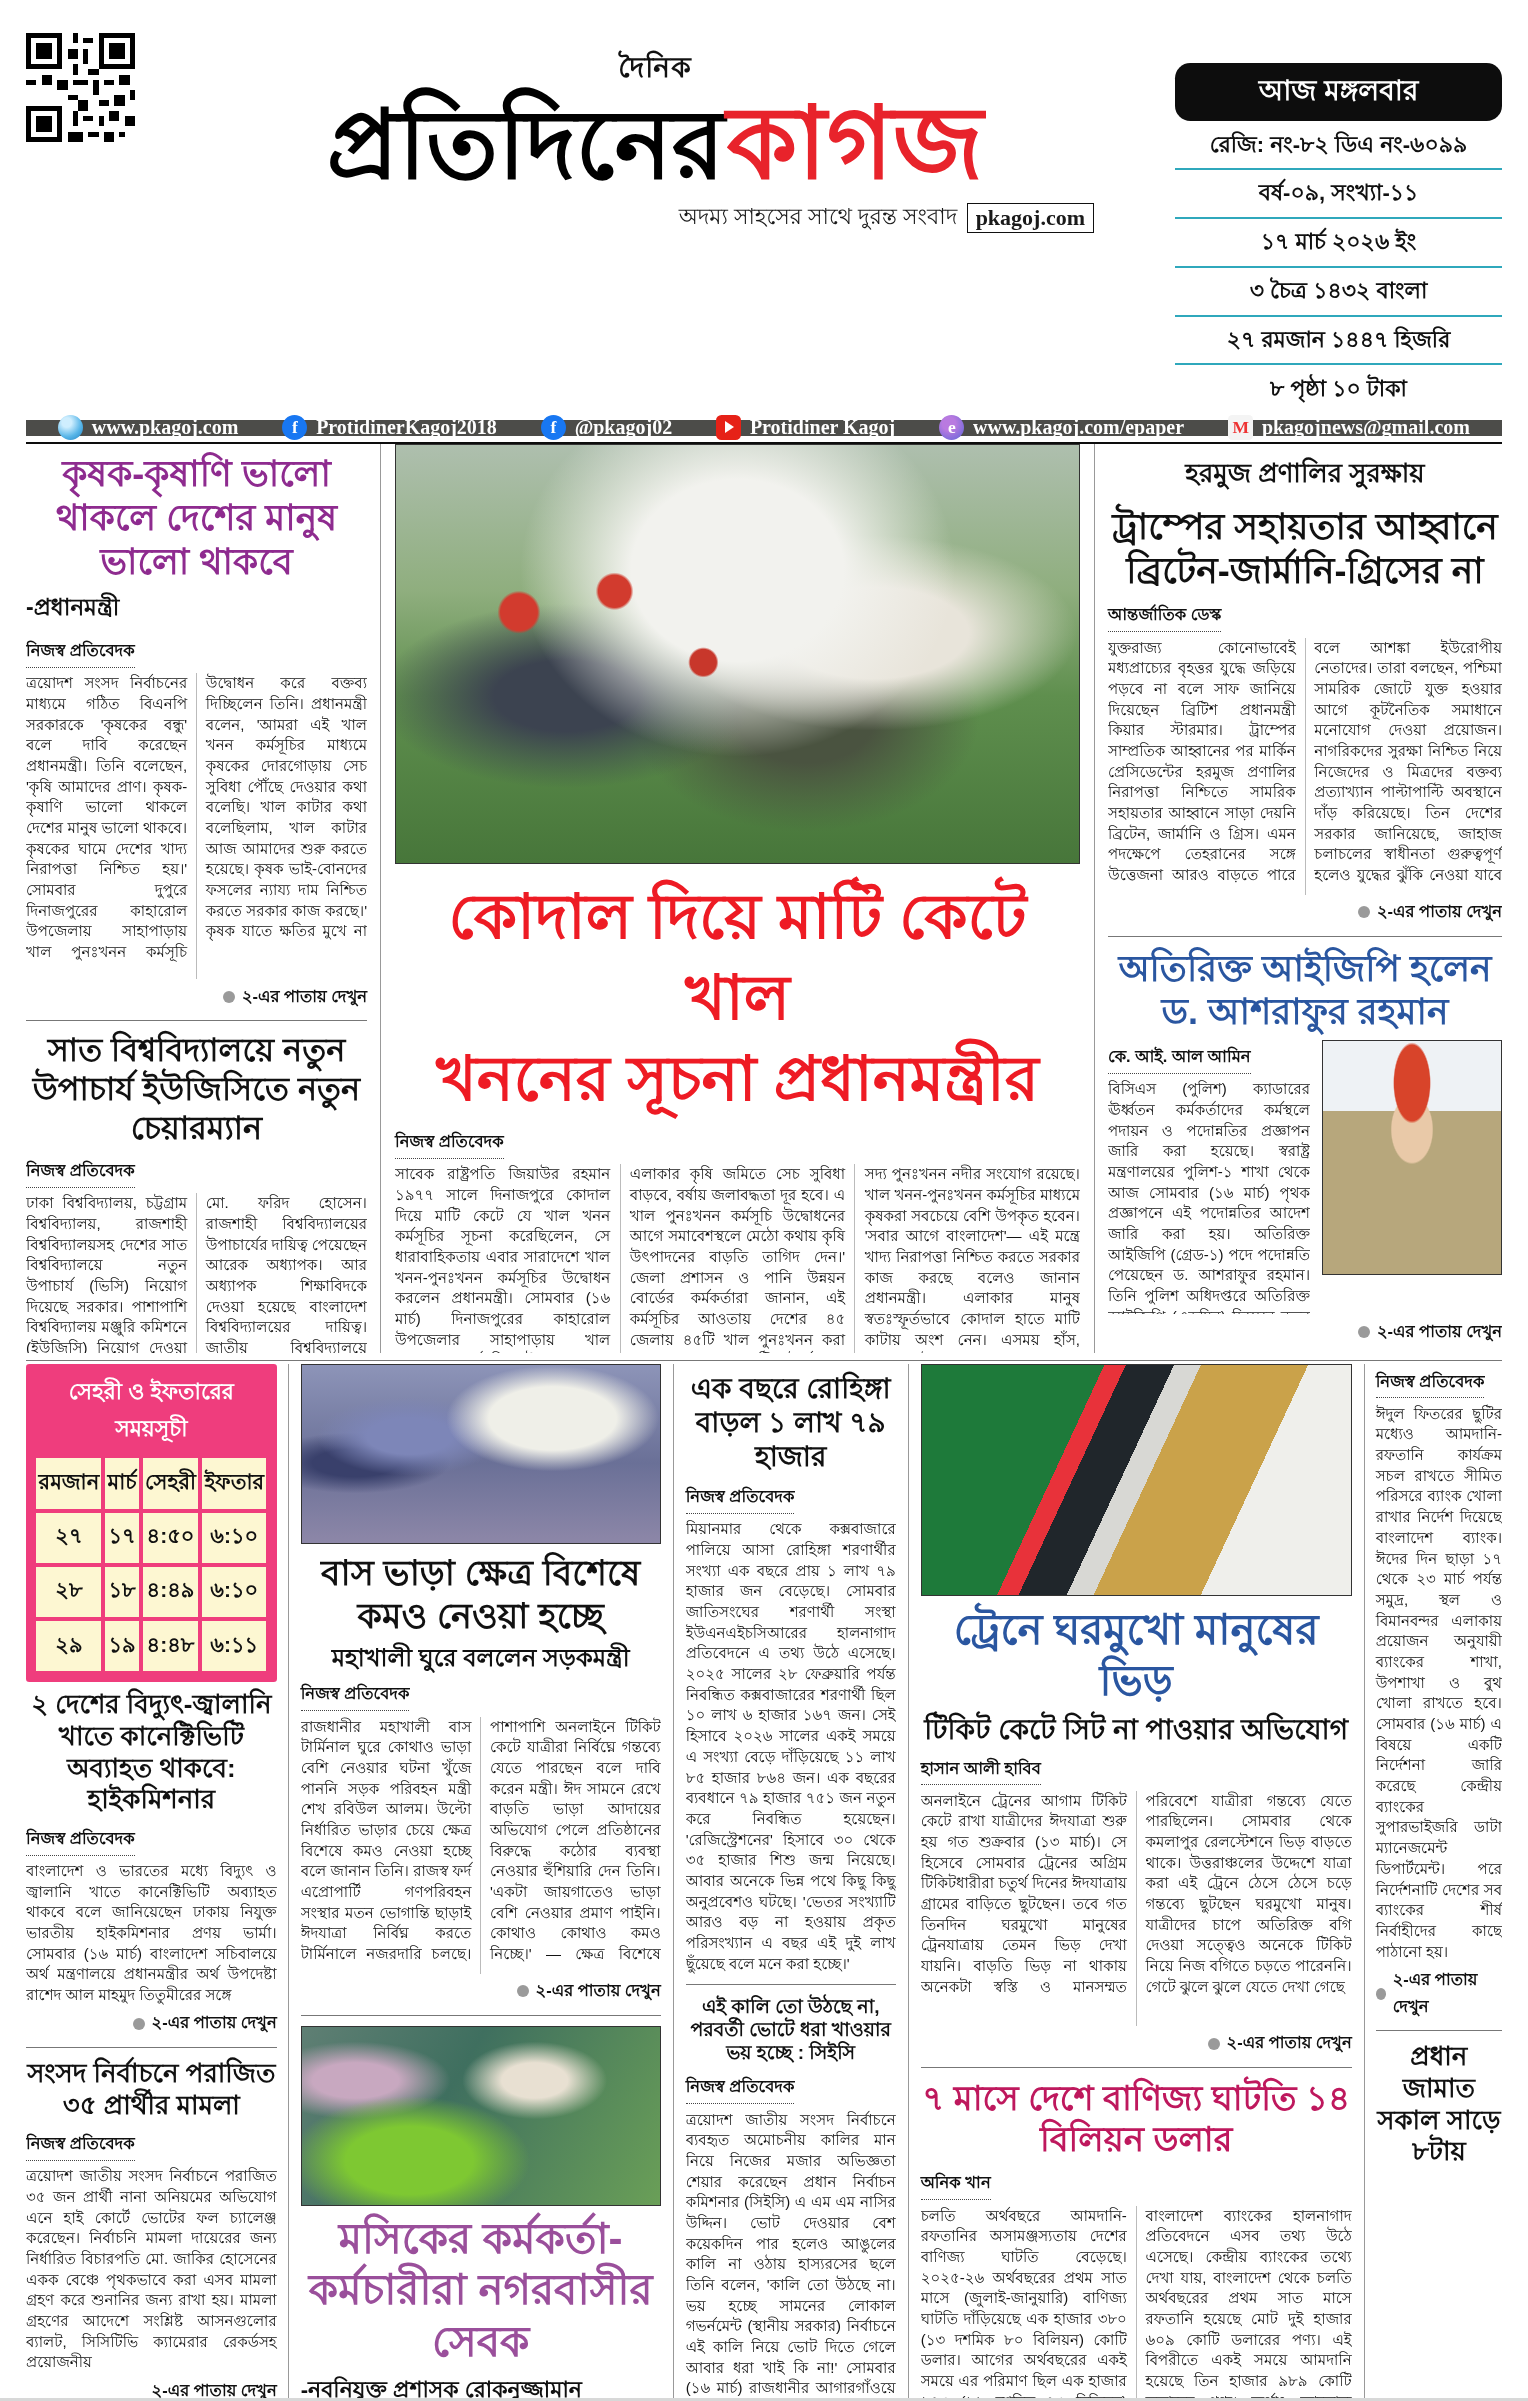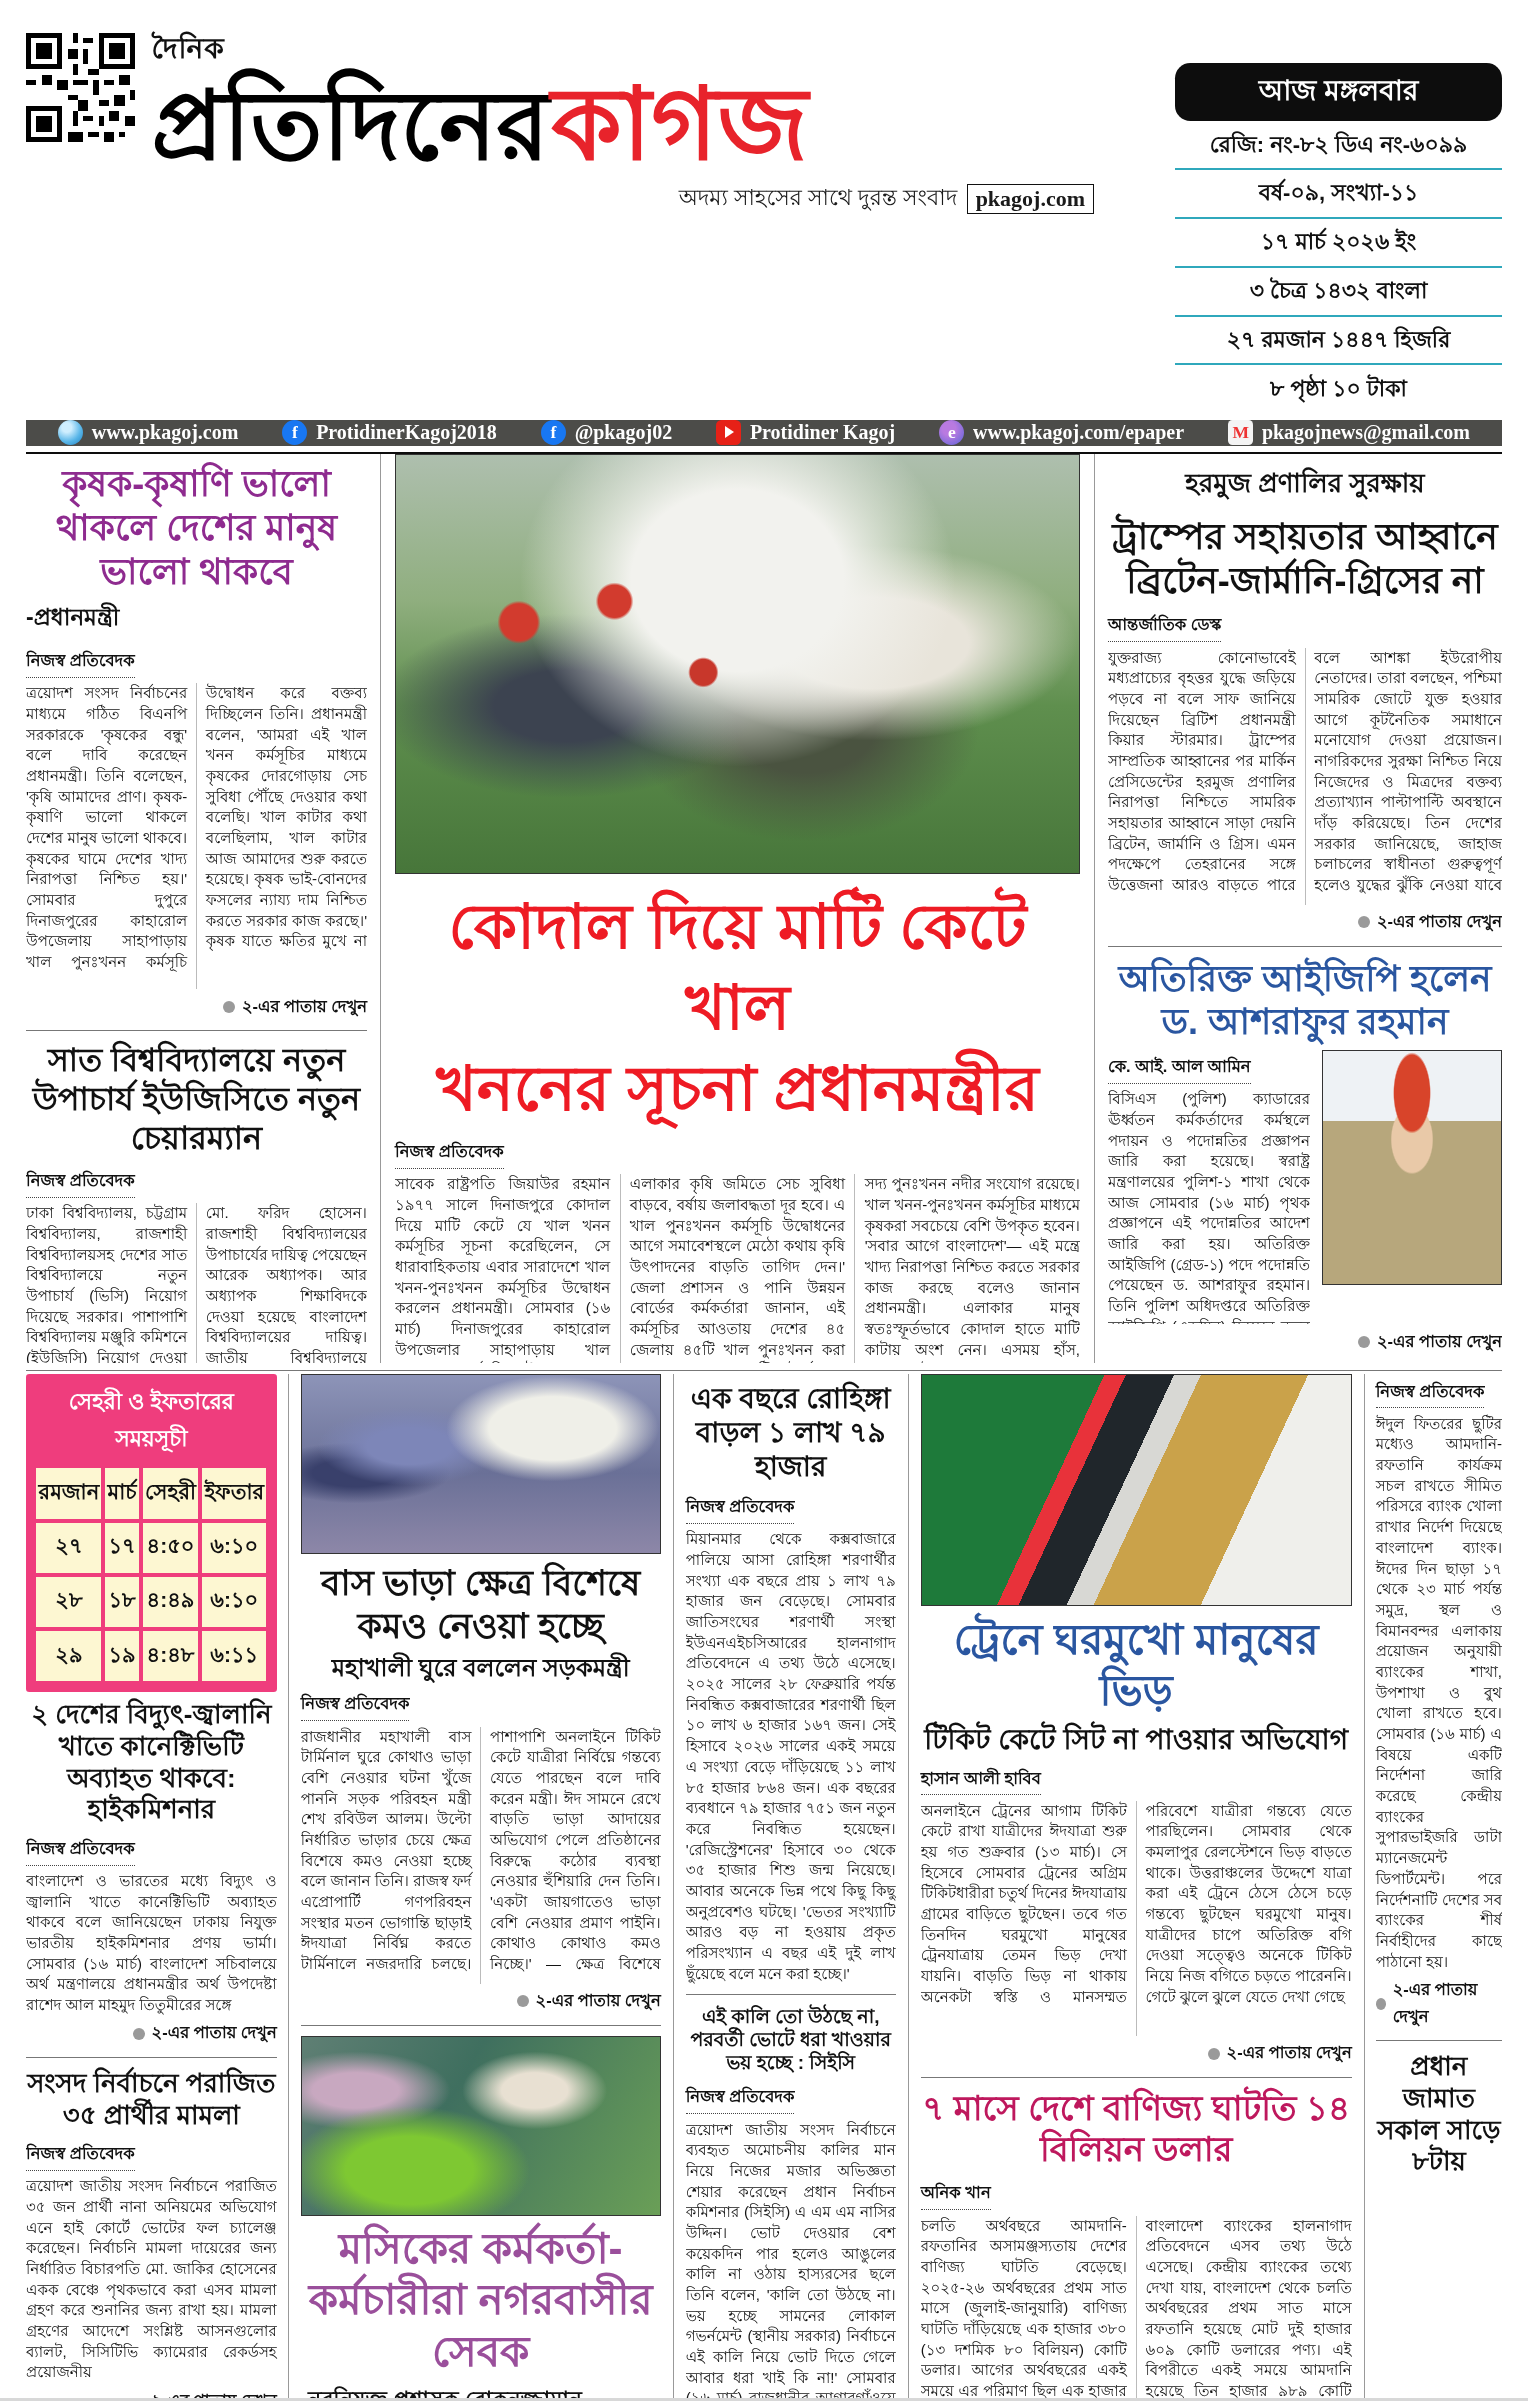--- a/index.html
+++ b/index.html
@@ -5,32 +5,32 @@
   * { margin:0; padding:0; box-sizing:border-box; }
   html,body { background:#e8e8e8; }
   .page {
     width:1528px; height:2401px; background:#ffffff; margin:0 auto;
     font-family:"Liberation Sans","DejaVu Sans",sans-serif; color:#111;
     padding:27px 26px 16.4px 26px; overflow:hidden; position:relative;
   }
   
   .header { display:flex; align-items:flex-start; gap:16.4px; }
   .qr { width:109px; height:109px; flex:0 0 auto; margin-top:5.5px; }
-  .masthead { flex:1 1 auto; text-align:left; position:relative; }
+  .masthead { flex:1 1 auto; text-align:center; position:relative;margin-top:19px; }
   .masthead .daily { font-size:28px; font-weight:bold; color:#111; letter-spacing:1.1px; }
   .masthead .title-line { font-family:"Liberation Serif","DejaVu Serif",serif; font-weight:bold; line-height:1.02; }
   .masthead .t-black { font-size:96px; color:#000000; }
   .masthead .t-red { font-size:101px; color:#e8232b; }
   .masthead .tagline { font-size:22px; color:#1a1a1a; margin-top:3.3px; display:flex; justify-content:flex-end; gap:9.8px; align-items:center; padding-right:65px; }
   .masthead .site-box { border:1.6px solid #111; padding:1.1px 7.6px; font-weight:bold; font-family:"Liberation Serif","DejaVu Serif",serif; }
   .infobox { flex:0 0 327px; margin-top:36px; }
   .infobox .today { background:#0d0d0d; color:#fff; font-size:28px; font-weight:bold; text-align:center; border-radius:15.3px; padding:5.5px 0; }
   .infobox .row { font-size:22px; font-weight:bold; text-align:center; padding:5.5px 0 4.4px 0; border-bottom:2.2px solid #2fa8bc; }
   .infobox .row.last { border-bottom:none; }
-  .socialbar { display:flex; margin-top:7.6px; background:#4c4c49; color:#fff; height:26px; align-items:center; justify-content:space-around; padding:0 22px;gap:24px; }
+  .socialbar { display:flex; margin-top:7.6px; background:#4c4c49; color:#fff; height:16px; align-items:center; justify-content:space-around; padding:0 22px;gap:24px; }
   .socialbar .item { display:flex; align-items:center; gap:8.7px; font-size:20px; font-weight:bold; font-family:"Liberation Serif","DejaVu Serif",serif; }
   .sicon { width:25px; height:25px; border-radius:50%; display:inline-flex; align-items:center; justify-content:center; font-size:17.5px; font-weight:bold; flex:0 0 auto; }
   .i-globe { background:radial-gradient(circle at 35% 30%, #cfeefe 0 20%, #57b5e8 60%, #1f7fc0 100%); }
   .i-fb { background:#1877f2; color:#fff; font-family:"Liberation Serif",serif; }
   .i-yt { background:#e62117; border-radius:5.5px; position:relative; }
   .i-yt::after { content:""; position:absolute; left:8.7px; top:6px; border-left:9.8px solid #fff; border-top:6.5px solid transparent; border-bottom:6.5px solid transparent; }
   .i-ep { background:radial-gradient(circle at 40% 35%, #b97ae0 0 30%, #5a64d8 100%); color:#fff; }
   .i-gm { background:#f4f4f4; color:#e33; border-radius:4.4px; font-family:"Liberation Serif",serif; }
   .header-rule { border-top:2.2px solid #0d0d0d; margin-top:6.5px; }
 

